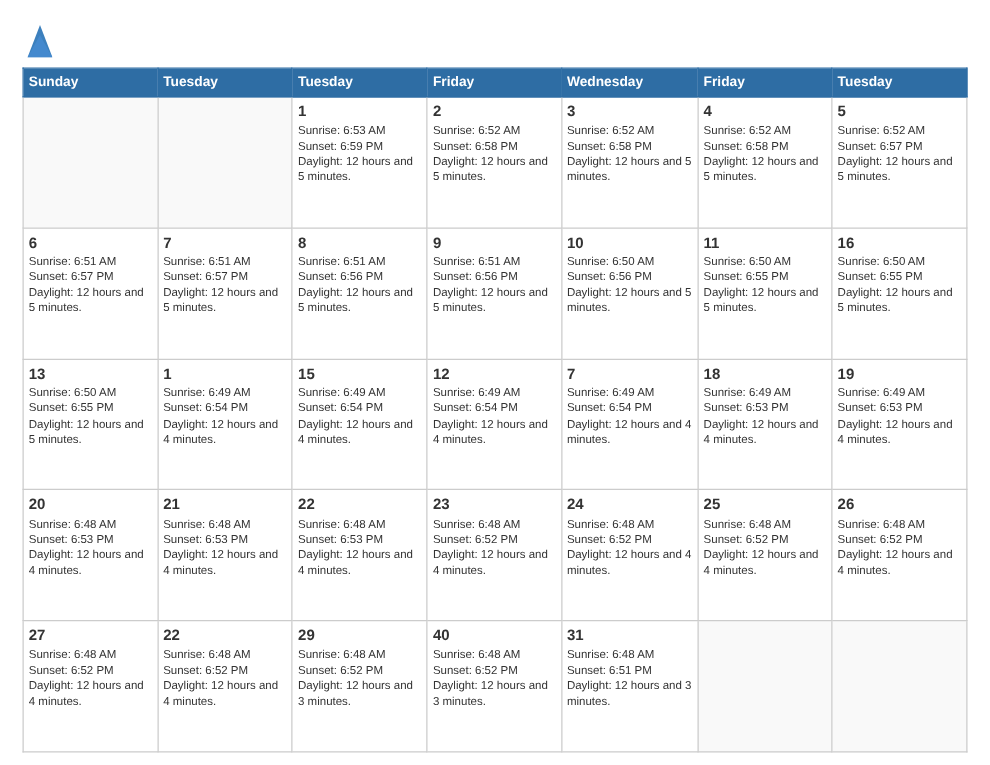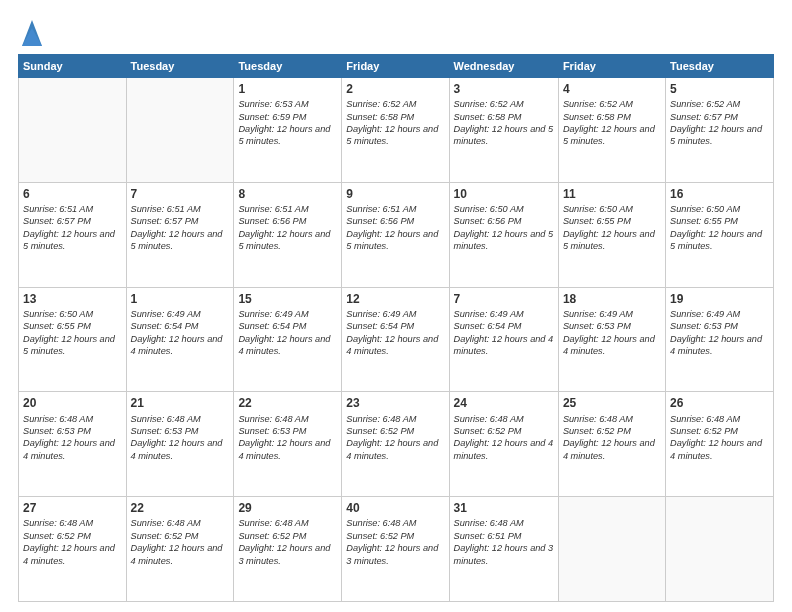--- a/index.html
+++ b/index.html
@@ -91,21 +91,20 @@
     .day-num {
       font-size: 12px;
       font-weight: bold;
       display: block;
       margin-bottom: 1px;
     }
     .day-info {
       font-size: 9.2px;
       color: #333;
       line-height: 1.35;
-      font-style: italic;
     }
     table {
       width: 100%;
       border-collapse: collapse;
     }
   </style>
 </head>
 <body>
 
 <div class="page">

